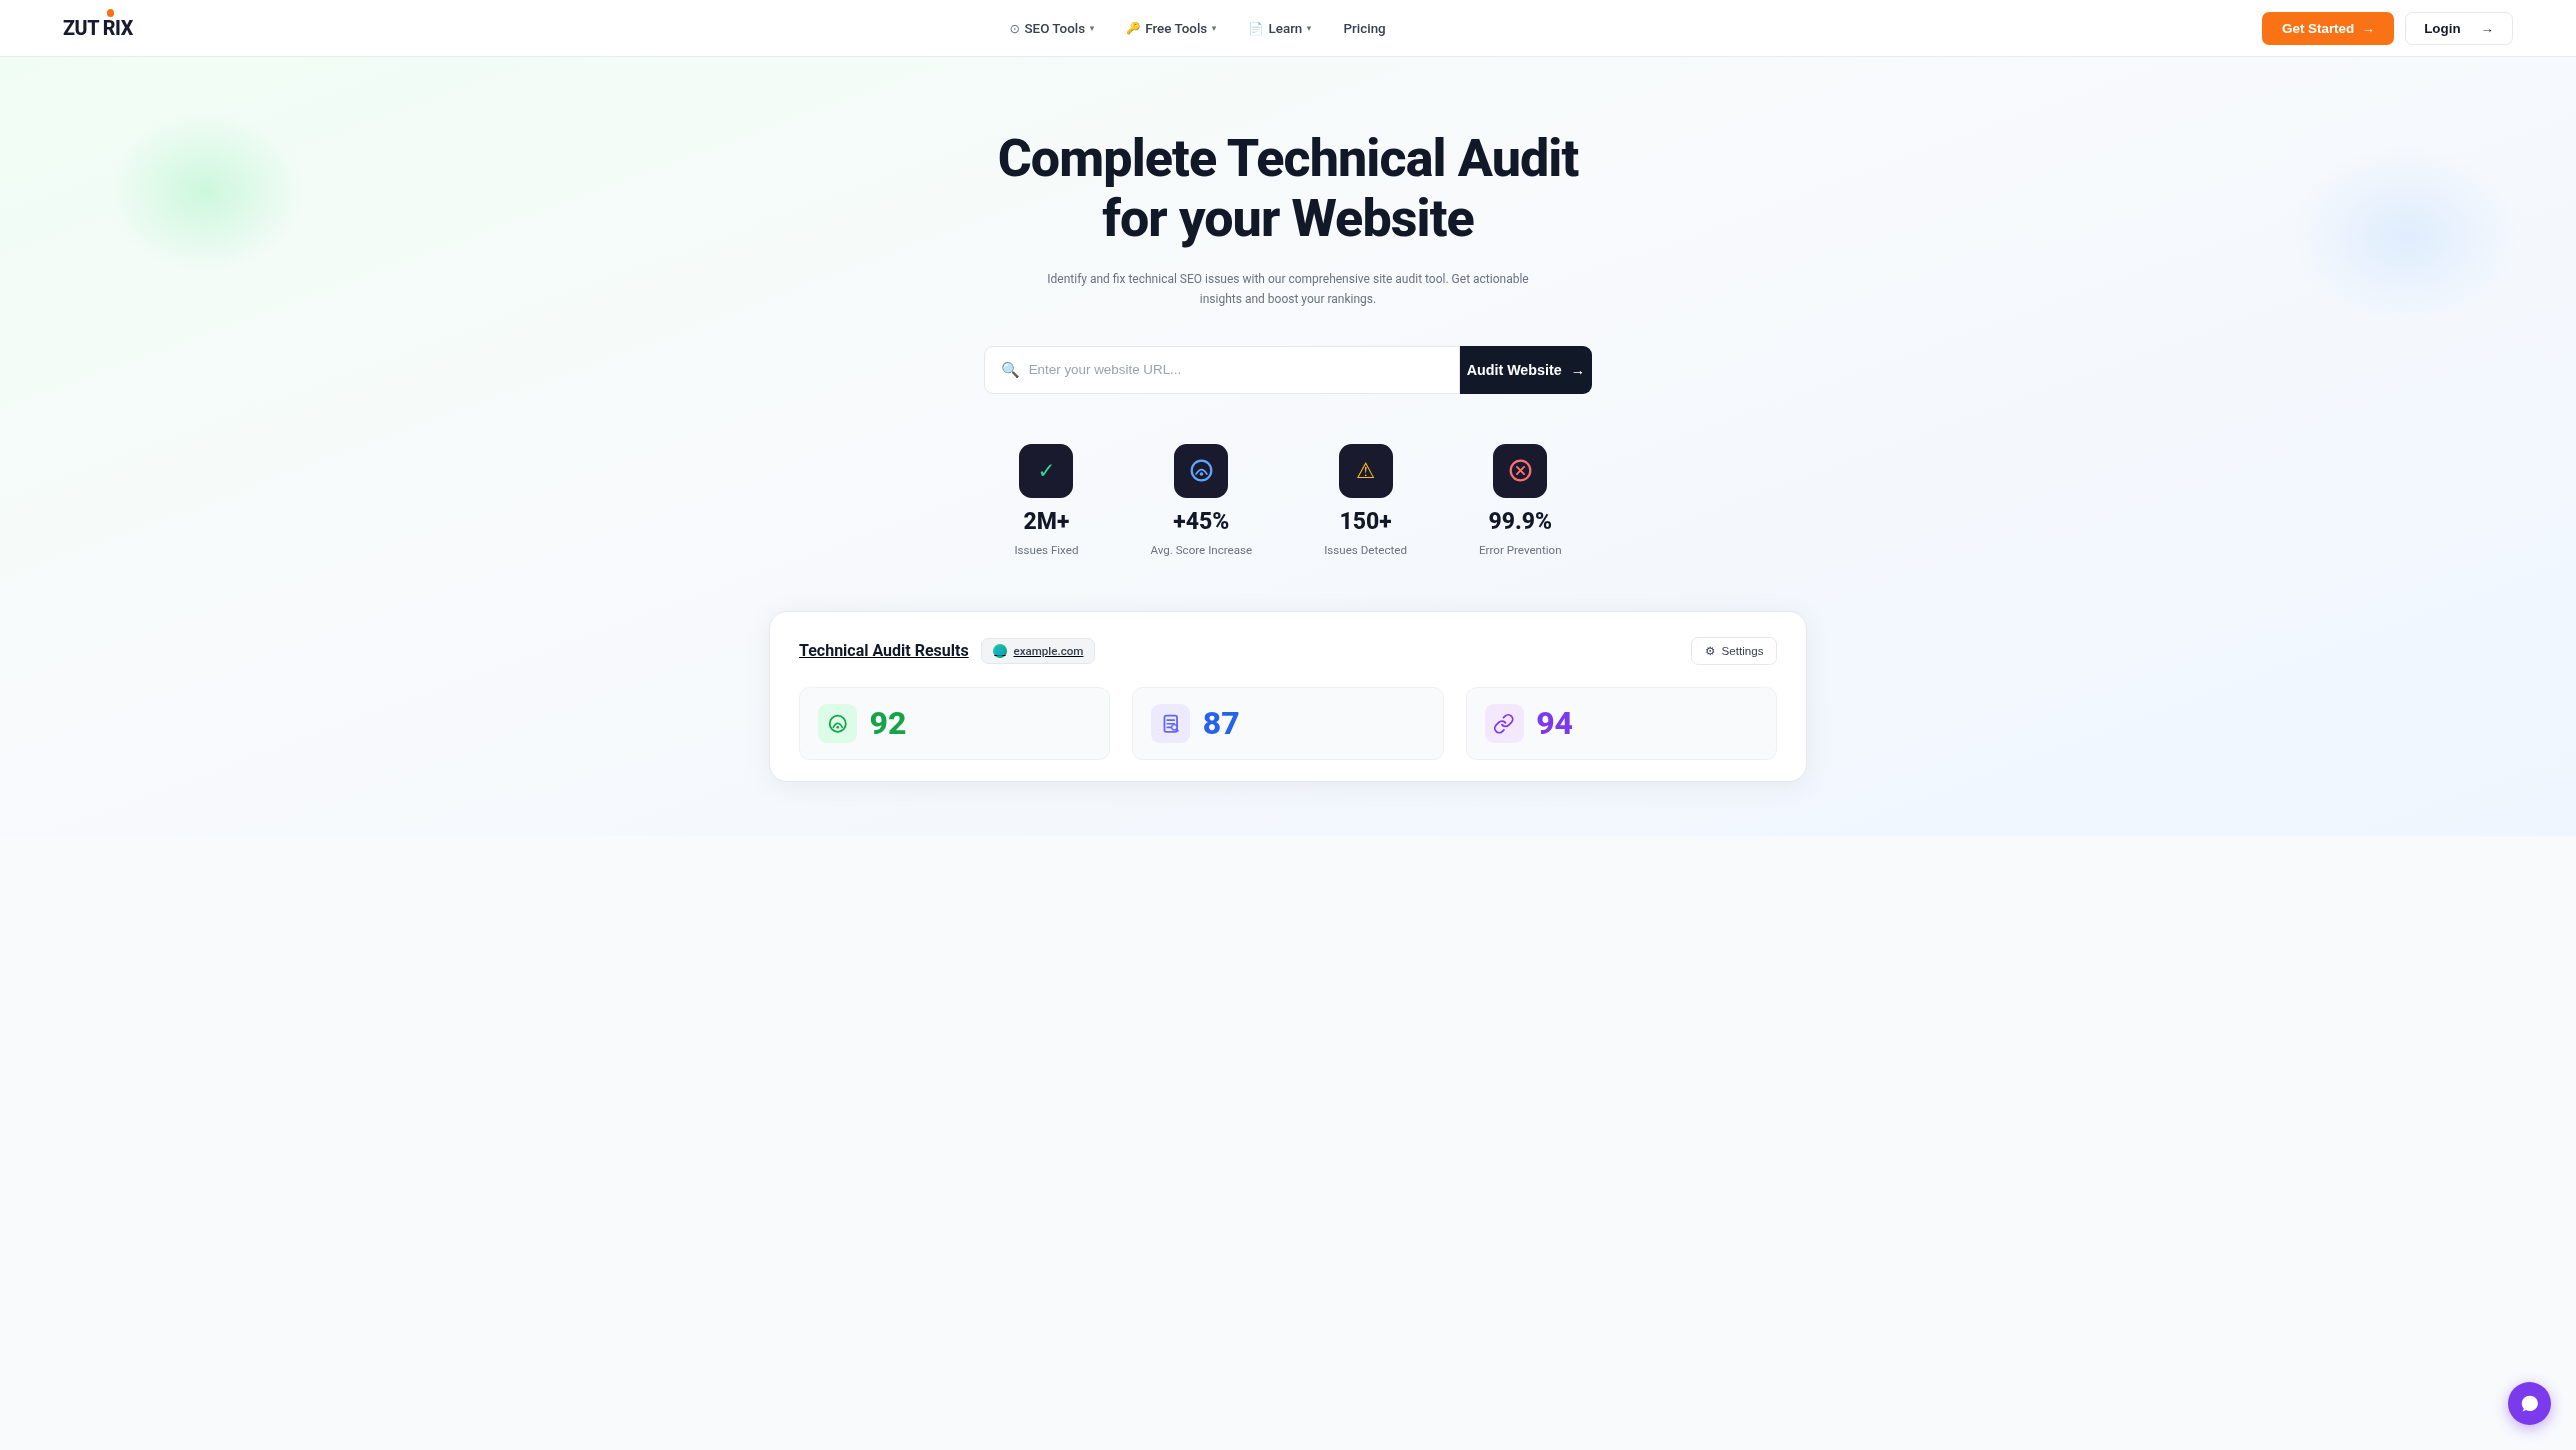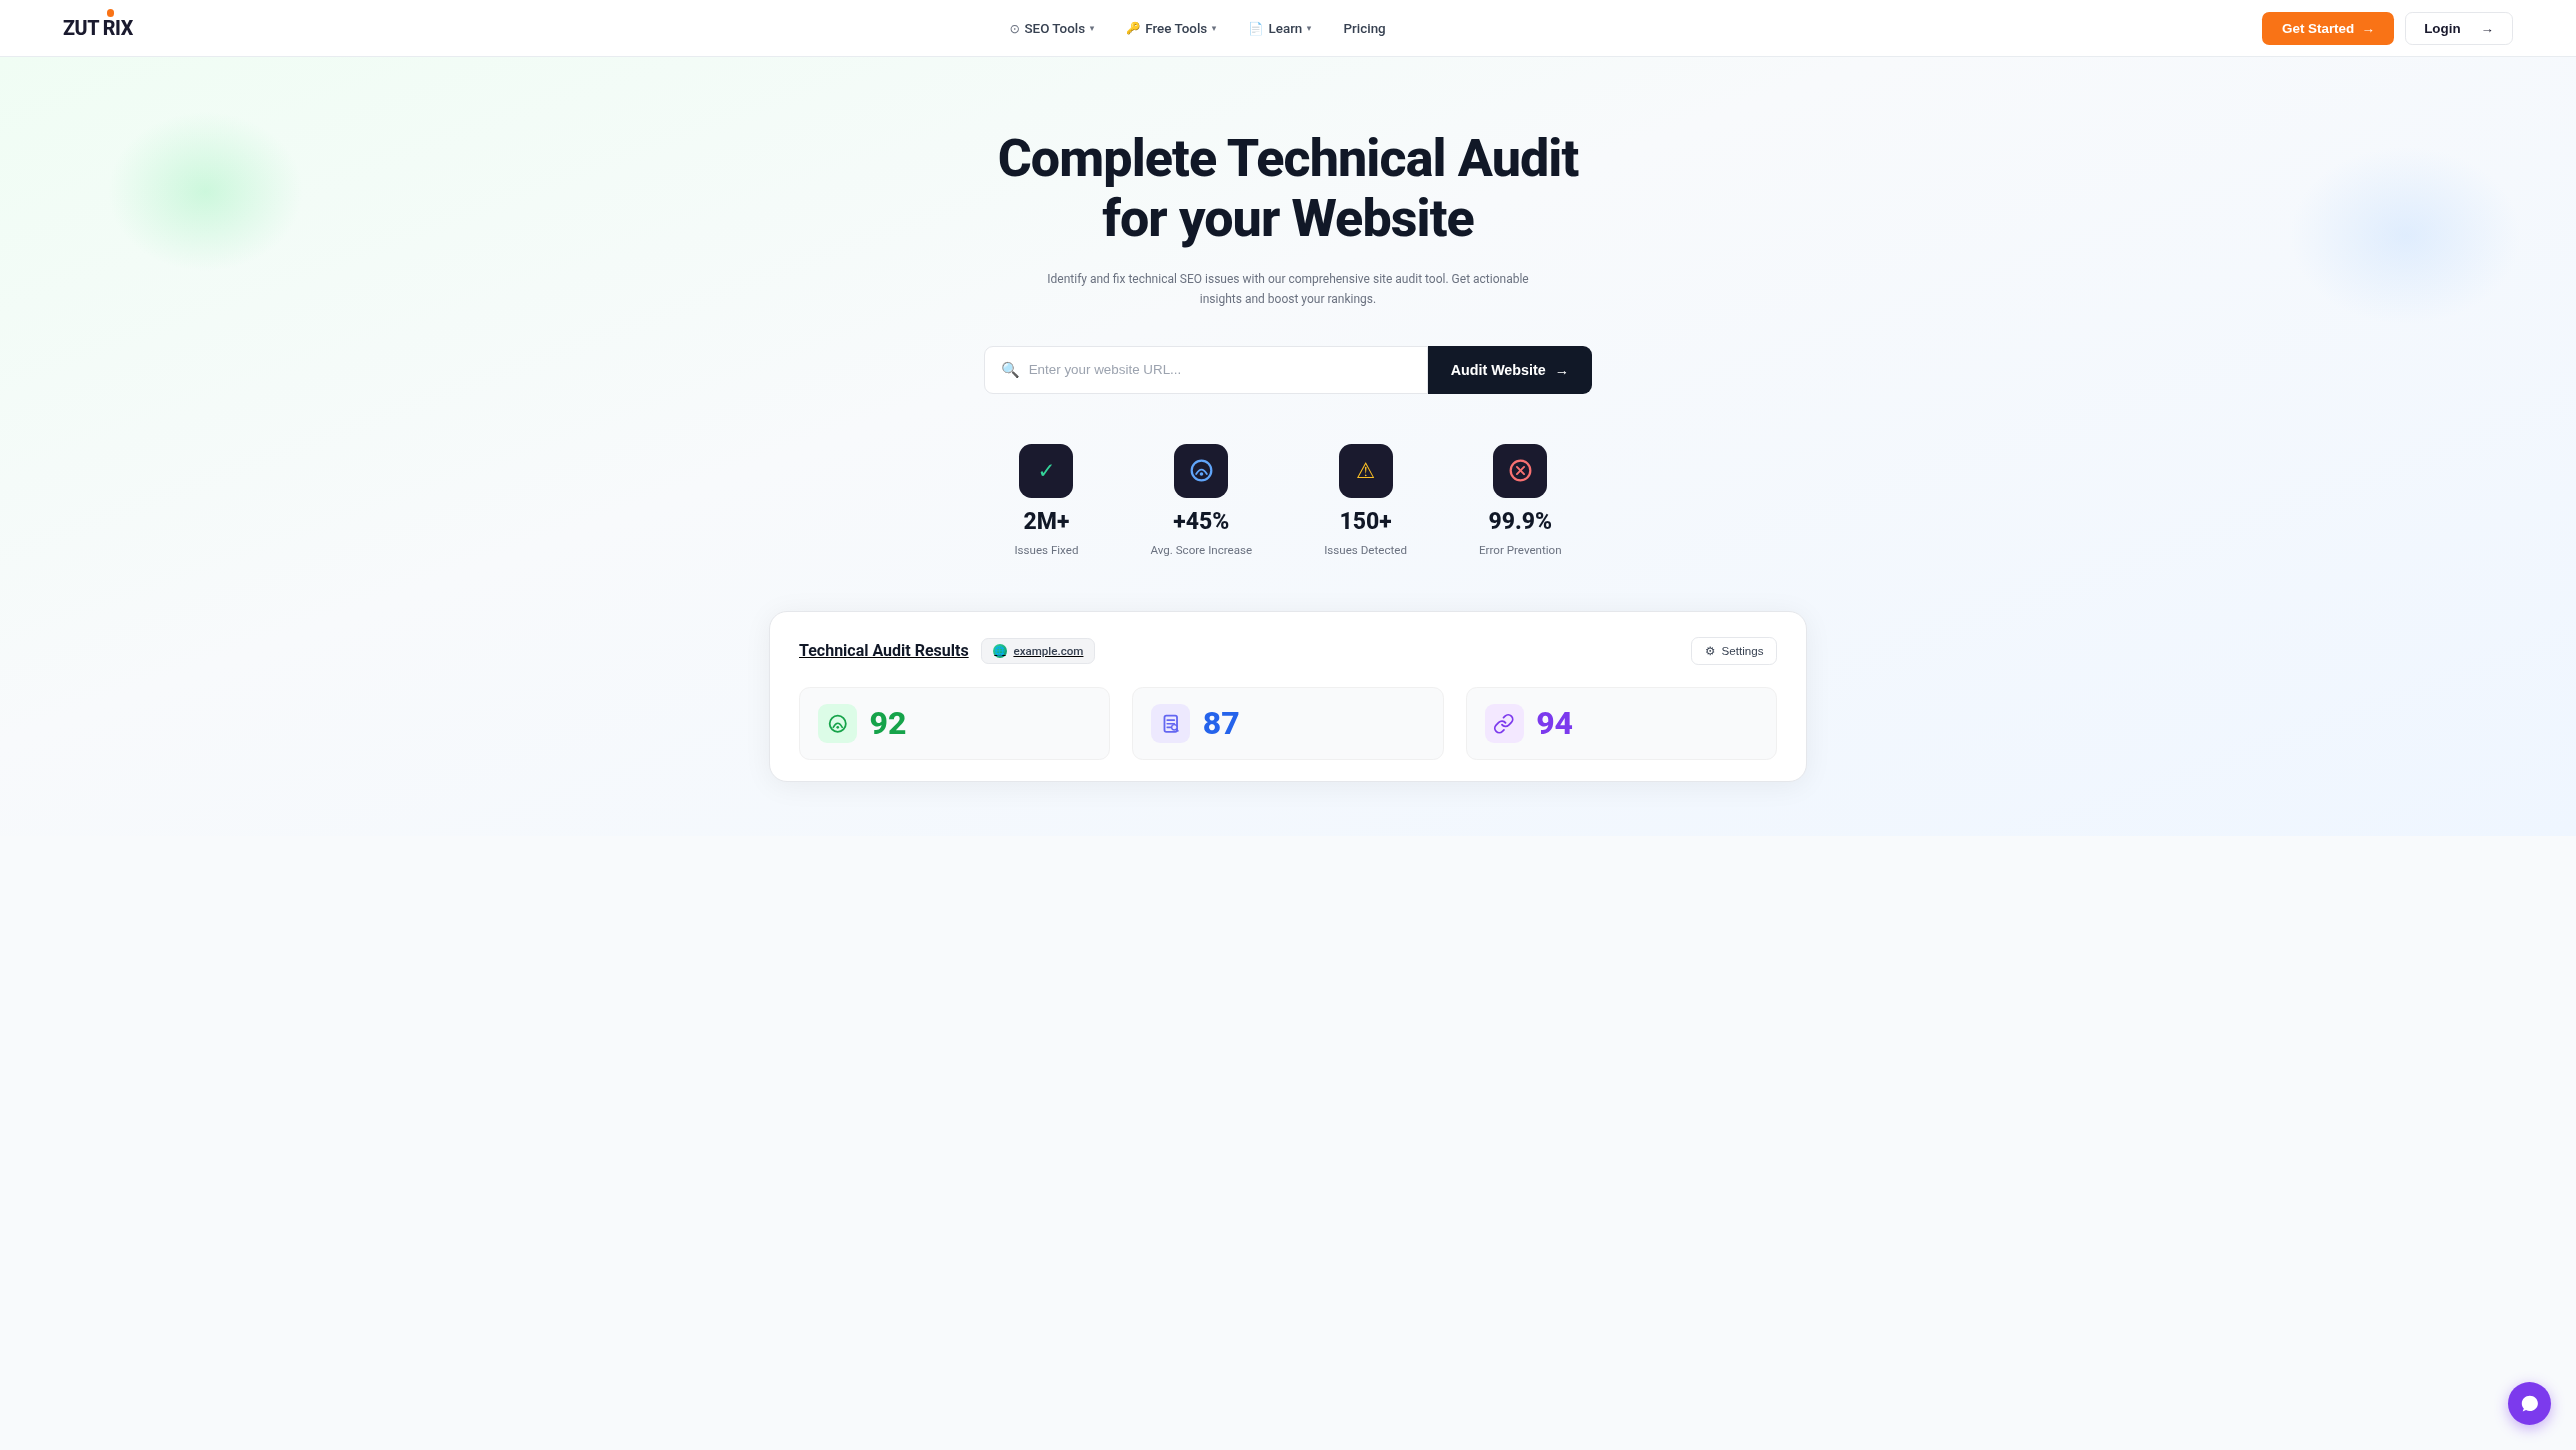--- a/index.html
+++ b/index.html
@@ -175,21 +175,21 @@
       font-size: 13.4px;
       color: #374151;
       background: transparent;
       width: 100%;
     }
     .search-box input::placeholder { color: #9ca3af; }
     .btn-audit {
       background: #111827;
       color: #fff;
       border: none;
-      padding: 0 23px;
+      padding: 0 7px;
       height: 48px;
       border-radius: 0 9px 9px 0;
       font-size: 14.3px;
       font-weight: 600;
       cursor: pointer;
       display: flex;
       align-items: center;
       gap: 9px;
       white-space: nowrap;
     }

